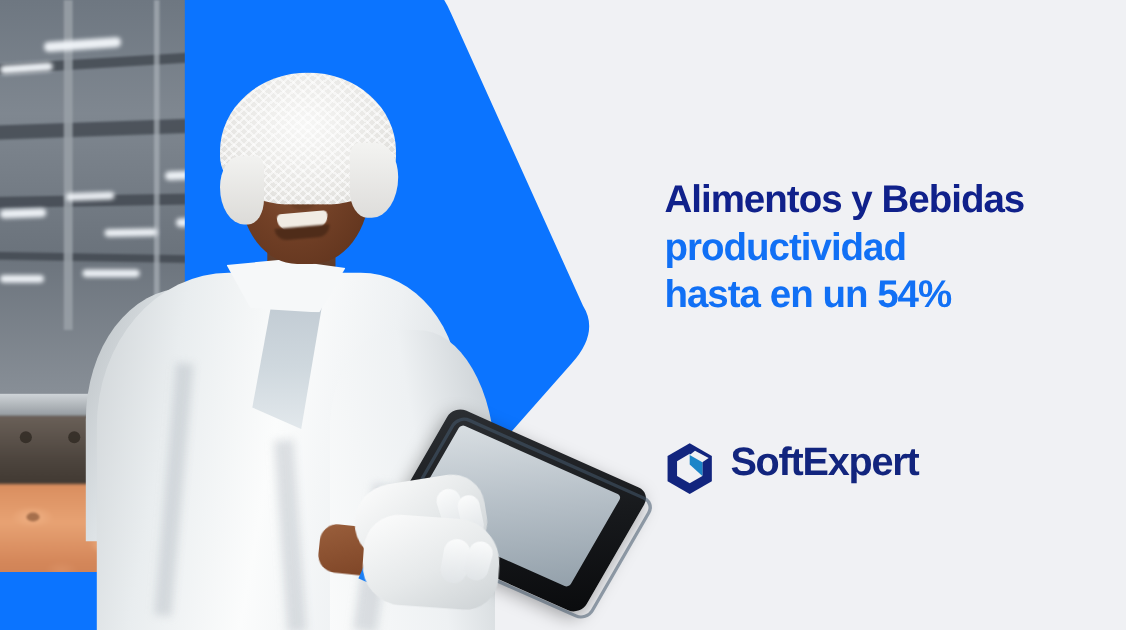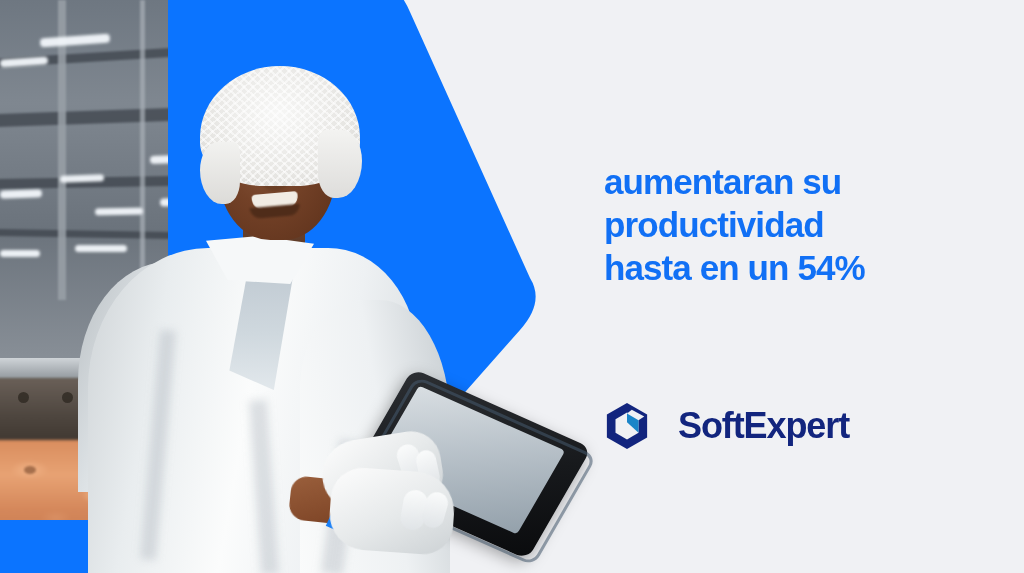--- a/index.html
+++ b/index.html
@@ -392,22 +392,22 @@
     white-space:nowrap;
   }
   .hl-navy { color:#10218b; }
   .hl-blue { color:#1170f5; }
 
   
   .logo-row {
     position:absolute;
     left:0; top:402px;
     display:flex;
-    align-items:center;
-    gap:28px;
+    align-items:flex-start;
+    gap:14px;
   }
   .logo-mark { width:46px; height:48px; display:block; }
   .logo-word {
     font-size:36px;
     font-weight:700;
     letter-spacing:-1.1px;
     color:#12257e;
     line-height:1;
   }
 </style>
@@ -510,21 +510,21 @@
       <div class="glove glove-lower"></div>
       <div class="finger f3"></div>
       <div class="finger f4"></div>
     </div>
   </div>
 
   <div class="text-panel">
 
 
     <div class="headline">
-      <span class="hl-line hl-blue">aumentaran su</span>
+      <span class="hl-line hl-navy">Alimentos y Bebidas</span>
       <span class="hl-line hl-blue">productividad</span>
       <span class="hl-line hl-blue">hasta en un 54%</span>
     </div>
 
     <div class="logo-row">
       <svg class="logo-mark" viewBox="0 0 48 50">
         <path d="M24 1 L45 13 L45 37 L24 49 L3 37 L3 13 Z" fill="#12257e"></path>
         <path d="M24 11 L36 18 L36 32 L24 39 L12 32 L12 18 Z" fill="#f0f1f4"></path>
         <path d="M24 11 L36 18 L36 32 L24 21 Z" fill="#1b85c8"></path>
         <path d="M29 8 L42 15 L36 19 L24 12 Z" fill="#f0f1f4"></path>

